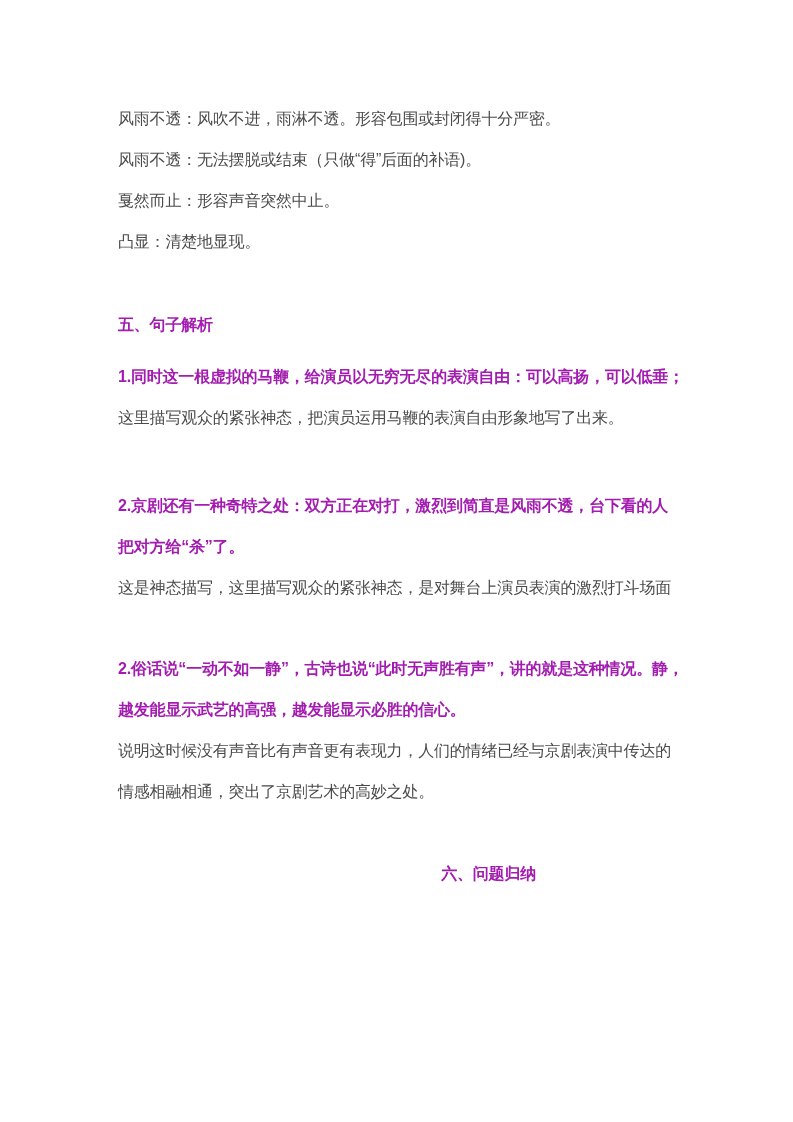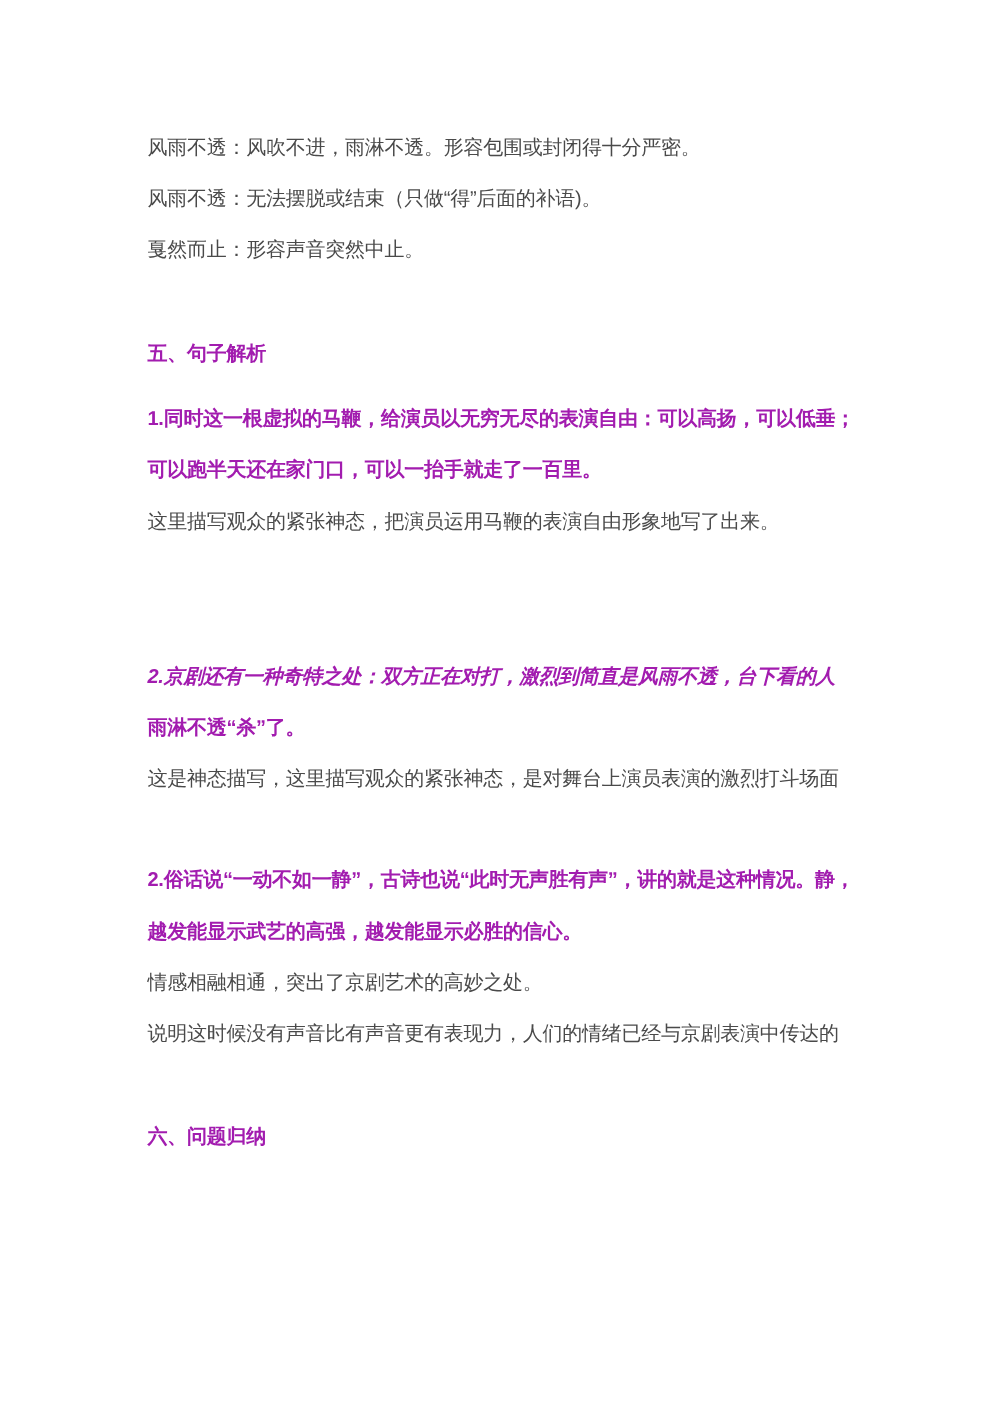--- a/index.html
+++ b/index.html
@@ -27,43 +27,43 @@
     margin: 0 0 19px 0;
     white-space: nowrap;
   }
   .bold {
     font-weight: 700;
     color: #a21caf;
   }
   
   .gap-h5 { margin-top: 61px; }
   .gap-s1 { margin-top: 30px; }
-  .gap-s2 { margin-top: 102px; font-style: italic; }
+  .gap-s2 { margin-top: 66px; }
   .gap-s3 { margin-top: 59px; }
-  .gap-h6 { margin-top: 60px; }
+  .gap-h6 { margin-top: 60px; text-align: right; }
 </style>
 </head>
 <body>
 
 <div class="doc">
 
   <p class="line">风雨不透：风吹不进，雨淋不透。形容包围或封闭得十分严密。</p>
   <p class="line">风雨不透：无法摆脱或结束（只做“得”后面的补语)。</p>
   <p class="line">戛然而止：形容声音突然中止。</p>
+  <p class="line">凸显：清楚地显现。</p>
 
   <p class="line bold gap-h5">五、句子解析</p>
 
   <p class="line bold gap-s1">1.同时这一根虚拟的马鞭，给演员以无穷无尽的表演自由：可以高扬，可以低垂；</p>
-  <p class="line bold">可以跑半天还在家门口，可以一抬手就走了一百里。</p>
   <p class="line">这里描写观众的紧张神态，把演员运用马鞭的表演自由形象地写了出来。</p>
 
   <p class="line bold gap-s2">2.京剧还有一种奇特之处：双方正在对打，激烈到简直是风雨不透，台下看的人</p>
-  <p class="line bold">雨淋不透“杀”了。</p>
+  <p class="line bold">把对方给“杀”了。</p>
   <p class="line">这是神态描写，这里描写观众的紧张神态，是对舞台上演员表演的激烈打斗场面</p>
 
   <p class="line bold gap-s3">2.俗话说“一动不如一静”，古诗也说“此时无声胜有声”，讲的就是这种情况。静，</p>
   <p class="line bold">越发能显示武艺的高强，越发能显示必胜的信心。</p>
+  <p class="line">说明这时候没有声音比有声音更有表现力，人们的情绪已经与京剧表演中传达的</p>
   <p class="line">情感相融相通，突出了京剧艺术的高妙之处。</p>
-  <p class="line">说明这时候没有声音比有声音更有表现力，人们的情绪已经与京剧表演中传达的</p>
 
   <p class="line bold gap-h6">六、问题归纳</p>
 
 </div>
 
 </body></html>

